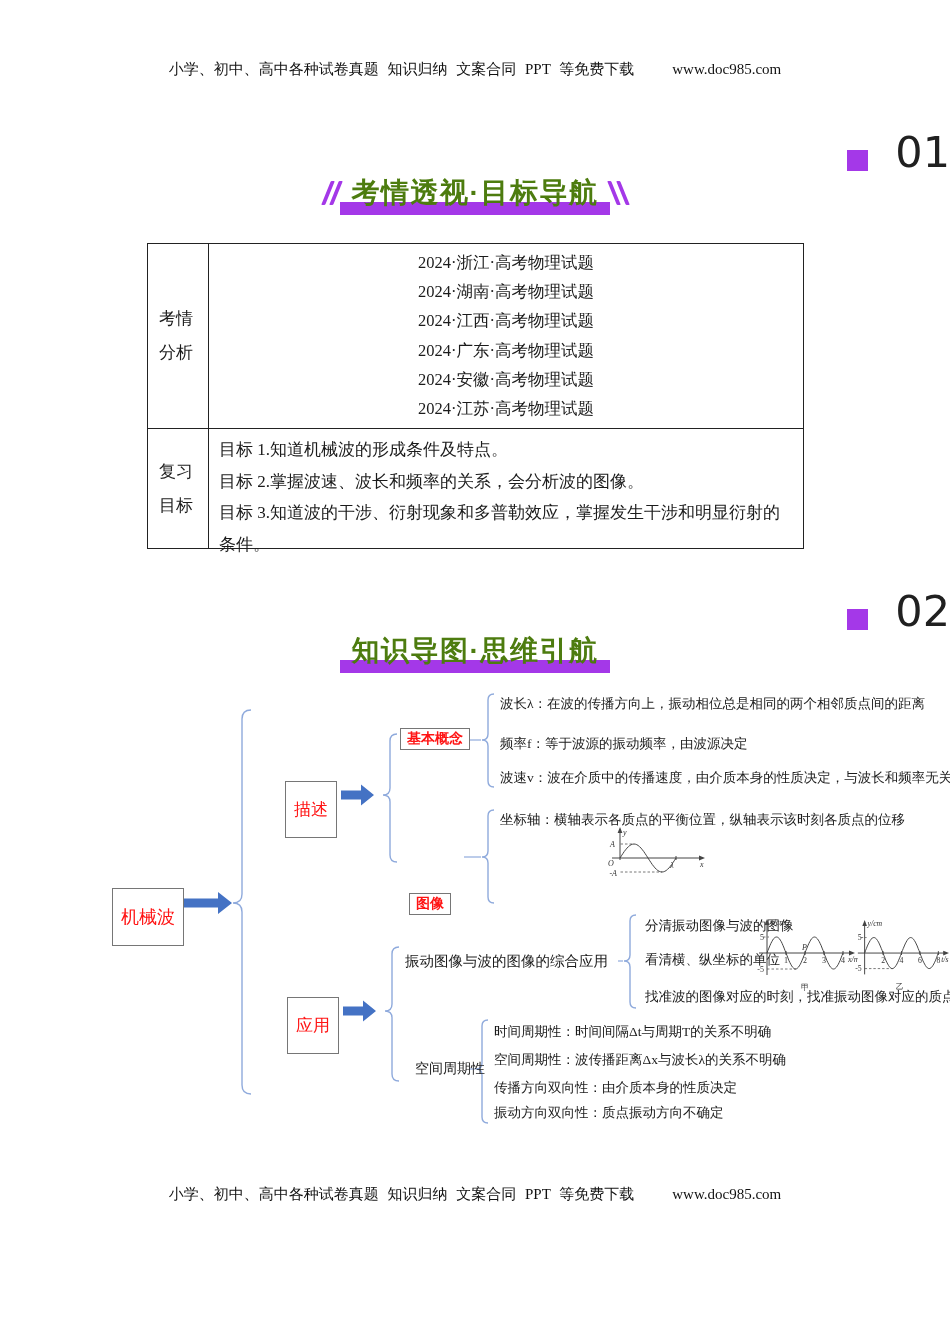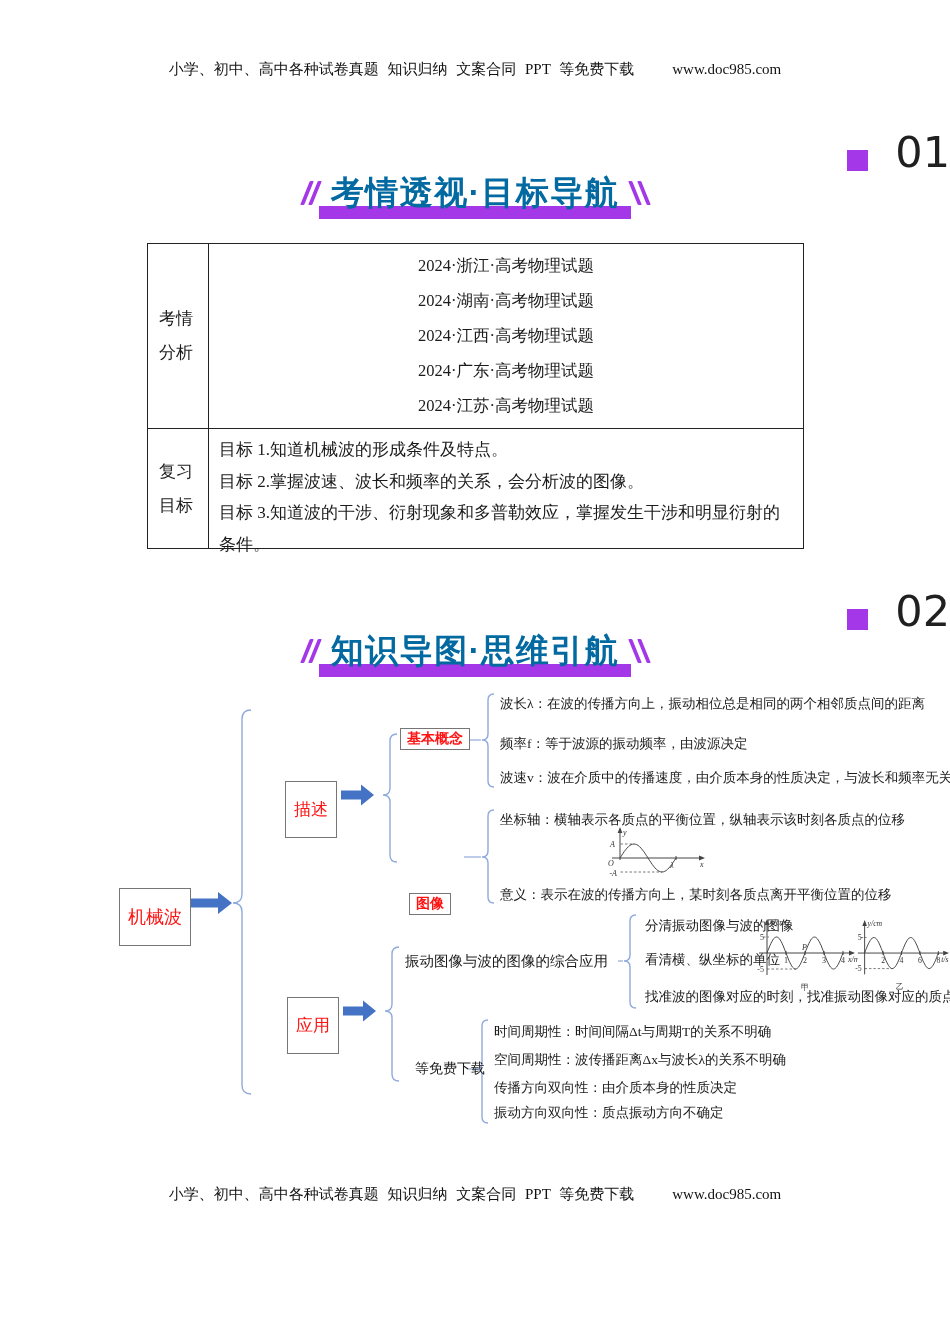--- a/index.html
+++ b/index.html
@@ -15,22 +15,22 @@
 
   
   .banner{position:absolute;left:0;right:0;text-align:center;font-size:15px;color:#111;word-spacing:5px;}
   .banner .url{margin-left:38px;word-spacing:0;}
 
   
   .sec-num{position:absolute;left:0;right:0;display:flex;justify-content:flex-end;align-items:flex-end;height:48px;gap:30px;}
   .sec-num .sq{display:inline-block;width:21px;height:21px;background:var(--purple);margin:0 -3px 3px 0;}
   .sec-num .num{font-family:"DejaVu Sans","Liberation Sans",sans-serif;font-size:43px;line-height:1;color:#202020;}
   .sec-title-row{position:absolute;left:0;right:0;height:38px;display:flex;justify-content:center;align-items:center;}
-  .sec-title{font-family:"Liberation Sans",sans-serif;font-weight:700;font-size:33px;letter-spacing:1.5px;
-             color:#0369a1;position:relative;z-index:0;padding:0 5px;white-space:nowrap;}
+  .sec-title{font-family:"Liberation Sans",sans-serif;font-weight:700;font-size:28px;letter-spacing:1.5px;
+             color:#4d7c0f;position:relative;z-index:0;padding:0 5px;white-space:nowrap;}
   .sec-title::after{content:"";position:absolute;left:-7px;right:-7px;bottom:-3px;height:13px;background:var(--purple);z-index:-1;}
   .sl{display:inline-block;width:3.5px;height:24px;background:var(--purple);margin:0 2.5px;border-radius:1px;}
   .sl.s1{transform:skewX(-22deg);}
   .sl.s2{transform:skewX(22deg);}
   .gapL{margin-right:9px;}
   .gapR{margin-left:9px;}
 
   
   .tbl{position:absolute;left:147px;top:243px;width:657px;border:1px solid #222;}
   .trow{display:flex;}
@@ -92,41 +92,42 @@
     <div class="trow r1">
       <div class="tlabel">
         <div>考情</div>
         <div>分析</div>
       </div>
       <div class="tcell items">
         <div>2024·浙江·高考物理试题</div>
         <div>2024·湖南·高考物理试题</div>
         <div>2024·江西·高考物理试题</div>
         <div>2024·广东·高考物理试题</div>
+        <div>2024·安徽·高考物理试题</div>
         <div>2024·江苏·高考物理试题</div>
       </div>
     </div>
     <div class="trow r2">
       <div class="tlabel">
         <div>复习</div>
         <div>目标</div>
       </div>
       <div class="tcell goals">
         <div>目标 1.知道机械波的形成条件及特点。</div>
         <div>目标 2.掌握波速、波长和频率的关系，会分析波的图像。</div>
         <div>目标 3.知道波的干涉、衍射现象和多普勒效应，掌握发生干涉和明显衍射的条件。</div>
       </div>
     </div>
   </div>
 
   <div class="sec-num" style="top:585px;">
     <span class="sq"></span>
     <span class="num">02</span>
   </div>
-  <div class="sec-title-row" style="top:632px;">
+  <div class="sec-title-row" style="top:632px;flex-direction:column;">
     <span class="sl s1"></span>
       <span class="sl s1 gapL"></span>
     <span class="sec-title">知识导图·思维引航</span>
     <span class="sl s2 gapR"></span>
       <span class="sl s2"></span>
   </div>
 
   <div class="mindmap">
 
     <svg class="connector" width="950" height="470" viewBox="0 0 950 470">
@@ -142,32 +143,31 @@
       <line class="conn" x1="469" y1="50" x2="481" y2="50"></line>
       <line class="conn" x1="464" y1="167" x2="481" y2="167"></line>
       <line class="conn" x1="618" y1="271" x2="623" y2="271"></line>
       <line class="conn" x1="469" y1="379" x2="475" y2="379"></line>
 
       <path class="arrow" d="M175 208.5 H218 V202 L232 213 L218 224 V217.5 H175 Z"></path>
       <path class="arrow" d="M341 100.5 H361 V94.5 L374 105 L361 115.5 V109.5 H341 Z"></path>
       <path class="arrow" d="M343 316.5 H363 V310.5 L376 321 L363 331.5 V325.5 H343 Z"></path>
     </svg>
 
-    <div class="mbox big" style="left:119px;top:198px;">机械波</div>
+    <div class="mbox big" style="left:112px;top:198px;">机械波</div>
     <div class="mbox mid" style="left:285px;top:91px;">描述</div>
     <div class="mbox small" style="left:400px;top:38px;">基本概念</div>
     <div class="mbox small" style="left:409px;top:155px;margin-top:48px;">图像</div>
     <div class="mbox mid" style="left:287px;top:307px;">应用</div>
 
     <div class="leaf" style="left:500px;top:5px;">波长λ：在波的传播方向上，振动相位总是相同的两个相邻质点间的距离</div>
     <div class="leaf" style="left:500px;top:45px;">频率f：等于波源的振动频率，由波源决定</div>
     <div class="leaf" style="left:500px;top:79px;">波速v：波在介质中的传播速度，由介质本身的性质决定，与波长和频率无关</div>
 
     <div class="leaf" style="left:500px;top:121px;">坐标轴：横轴表示各质点的平衡位置，纵轴表示该时刻各质点的位移</div>
-    <div class="leaf" style="left:500px;top:196px;">意义：表示在波的传播方向上，某时刻各质点离开平衡位置的位移</div>
 
     <svg class="chart" id="chart-concept" style="left:600px;top:136px;" width="110" height="64" viewBox="0 0 110 64">
       <line class="ax" x1="20" y1="4" x2="20" y2="34"></line>
       <path class="axh" d="M20 1 L17.6 7 L22.4 7 Z"></path>
       <line class="ax" x1="12" y1="32" x2="102" y2="32"></line>
       <path class="axh" d="M105 32 L99 29.6 L99 34.4 Z"></path>
       <line class="dsh" x1="20.5" y1="18" x2="34" y2="18"></line>
       <line class="dsh" x1="20.5" y1="46" x2="62" y2="46"></line>
       <line class="ax" x1="76" y1="30" x2="76" y2="34"></line>
       <path class="sine" id="sine-concept" d="M20 32 L21.4 29.8 L22.8 27.7 L24.2 25.6 L25.6 23.8 L27.0 22.1 L28.4 20.7 L29.8 19.5 L31.2 18.7 L32.6 18.2 L34.0 18.0 L35.4 18.2 L36.8 18.7 L38.2 19.5 L39.6 20.7 L41.0 22.1 L42.4 23.8 L43.8 25.6 L45.2 27.7 L46.6 29.8 L48.0 32.0 L49.4 34.2 L50.8 36.3 L52.2 38.4 L53.6 40.2 L55.0 41.9 L56.4 43.3 L57.8 44.5 L59.2 45.3 L60.6 45.8 L62.0 46.0 L63.4 45.8 L64.8 45.3 L66.2 44.5 L67.6 43.3 L69.0 41.9 L70.4 40.2 L71.8 38.4 L73.2 36.3 L74.6 34.2 L76.0 32.0"></path>
@@ -224,21 +224,21 @@
     <line x1="31" y1="36" x2="31" y2="40" class="ax"></line>
         <text x="31" y="48" text-anchor="middle" class="tk">2</text>
         <line x1="50" y1="36" x2="50" y2="40" class="ax"></line>
         <text x="50" y="48" text-anchor="middle" class="tk">4</text>
         <line x1="69" y1="36" x2="69" y2="40" class="ax"></line>
         <text x="69" y="48" text-anchor="middle" class="tk">6</text>
         <line x1="88" y1="36" x2="88" y2="40" class="ax"></line>
         <text x="88" y="48" text-anchor="middle" class="tk">8</text>
       </svg>
 
-    <div class="leaf node" style="left:415px;top:370px;font-size:14px;">等免费下载</div>
+    <div class="leaf node" style="left:415px;top:370px;font-size:14px;">空间周期性</div>
     <div class="leaf" style="left:494px;top:333px;">时间周期性：时间间隔Δt与周期T的关系不明确</div>
     <div class="leaf" style="left:494px;top:361px;">空间周期性：波传播距离Δx与波长λ的关系不明确</div>
     <div class="leaf" style="left:494px;top:389px;">传播方向双向性：由介质本身的性质决定</div>
     <div class="leaf" style="left:494px;top:414px;">振动方向双向性：质点振动方向不确定</div>
 
   </div>
 
   <div class="banner" style="top:1185px;">
     <span>小学、初中、高中各种试卷真题 知识归纳 文案合同 PPT 等免费下载</span><span class="url">www.doc985.com</span>
   </div>

